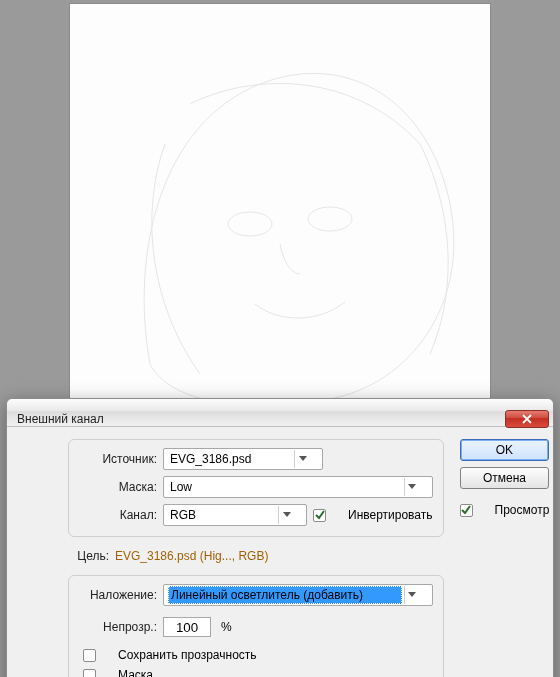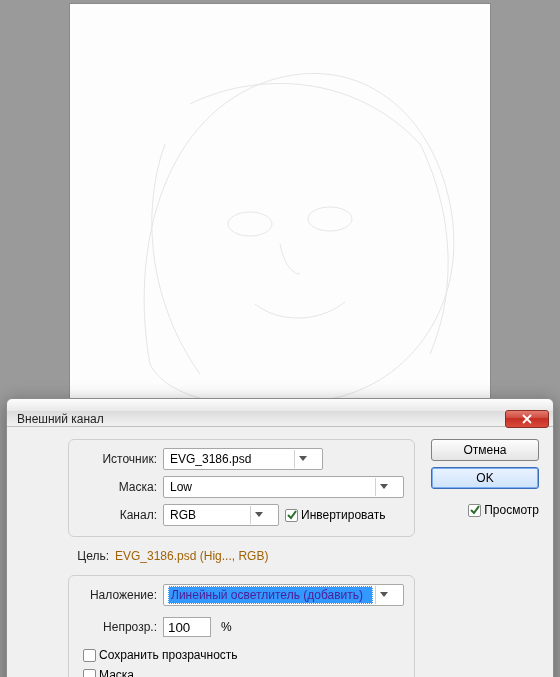--- a/index.html
+++ b/index.html
@@ -113,47 +113,47 @@
     border: 1px solid #a8a8a8;
     border-radius: 2px;
     display: flex;
     align-items: center;
     padding: 0 12px 0 6px;
     cursor: pointer;
     position: relative;
   }
   .select.w150 { width: 160px; }
   .select.flex1 { flex: 1; }
-  .select.w135 { width: 116px; }
+  .select.w135 { width: 144px; }
   .select .val {
     flex: 1;
     white-space: nowrap;
     overflow: hidden;
   }
   .select.highlight .val {
     background: #3399ff;
-    color: #4c1d95;
+    color: #000000;
     padding: 1px 2px;
     margin: -1px -2px;
     border: 1px dotted #fff;
   }
   .chev {
     width: 16px;
     height: 18px;
     display: flex;
     align-items: center;
     justify-content: center;
     border-left: 1px solid #d0d0d0;
     margin-left: 4px;
   }
   .chev svg { width: 8px; height: 6px; }
   .checkbox {
     display: flex;
     align-items: center;
-    gap: 3px;
+    gap: 22px;
     cursor: pointer;
   }
   .checkbox .box {
     width: 13px;
     height: 13px;
     background: #fff;
     border: 1px solid #8c8c8c;
     border-radius: 2px;
     display: flex;
     align-items: center;
@@ -177,21 +177,21 @@
     border-color: #3a6cb8;
     background: linear-gradient(#eaf3ff,#cfe3fb);
     box-shadow: 0 0 0 1px #7aaef0 inset;
   }
   .input-num {
     width: 48px;
     height: 20px;
     border: 1px solid #a8a8a8;
     background: #fff;
     padding: 0 4px;
-    text-align: left;
+    text-align: center;
   }
   .pct { margin-left: 4px; }
   .target-row .lbl { width: 78px; }
   .bottom-checks {
     display: flex;
     flex-direction: column;
     gap: 6px;
     padding: 4px 0 0 4px;
   }
 </style>
@@ -304,25 +304,25 @@
           <label class="checkbox">
             <span class="box"></span>
             <span>Маска...</span>
           </label>
         </div>
       </div>
 
     </div>
 
     <div class="right-col">
+      <div class="btn primary">
+        <span>OK</span>
+      </div>
       <div class="btn">
         <span>Отмена</span>
-      </div>
-      <div class="btn primary">
-        <span>OK</span>
       </div>
       <label class="checkbox checked" style="margin-top:8px;justify-content:flex-end;">
         <span class="box">
             <svg viewBox="0 0 10 10">
               <path d="M1 5 L4 8 L9 1" stroke="#2a6b2a" stroke-width="2" fill="none"></path>
             </svg>
           </span>
         <span>Просмотр</span>
       </label>
     </div>

